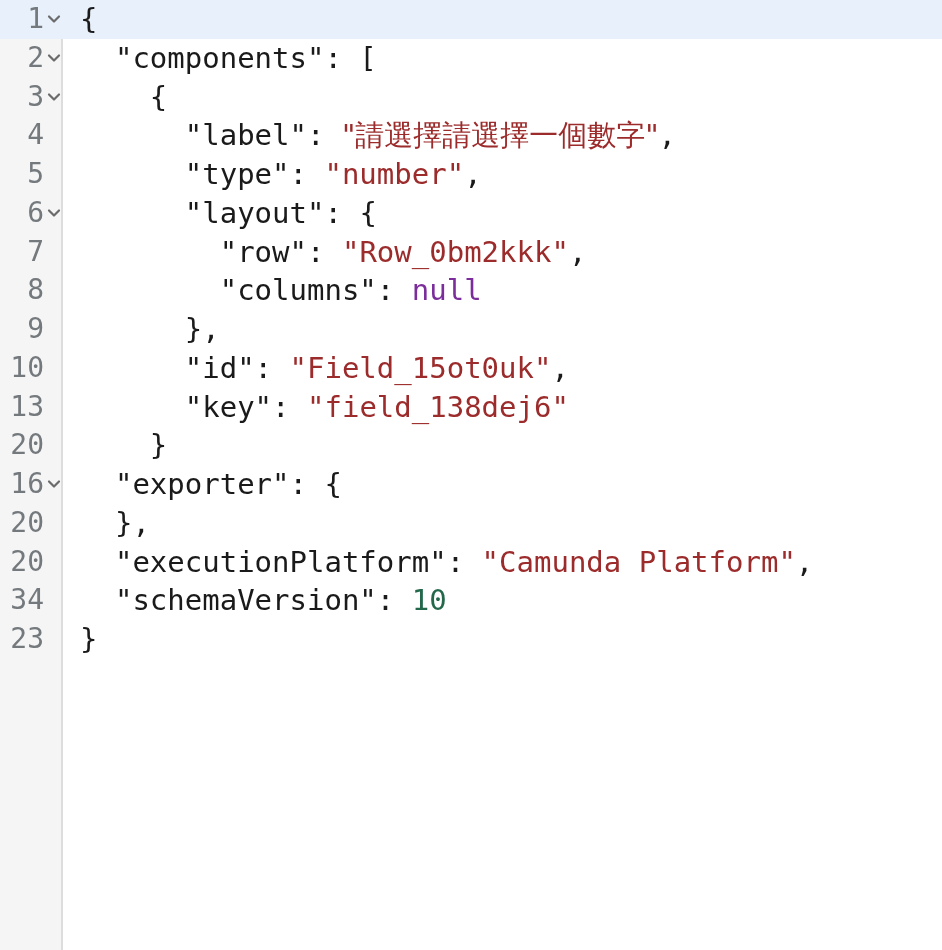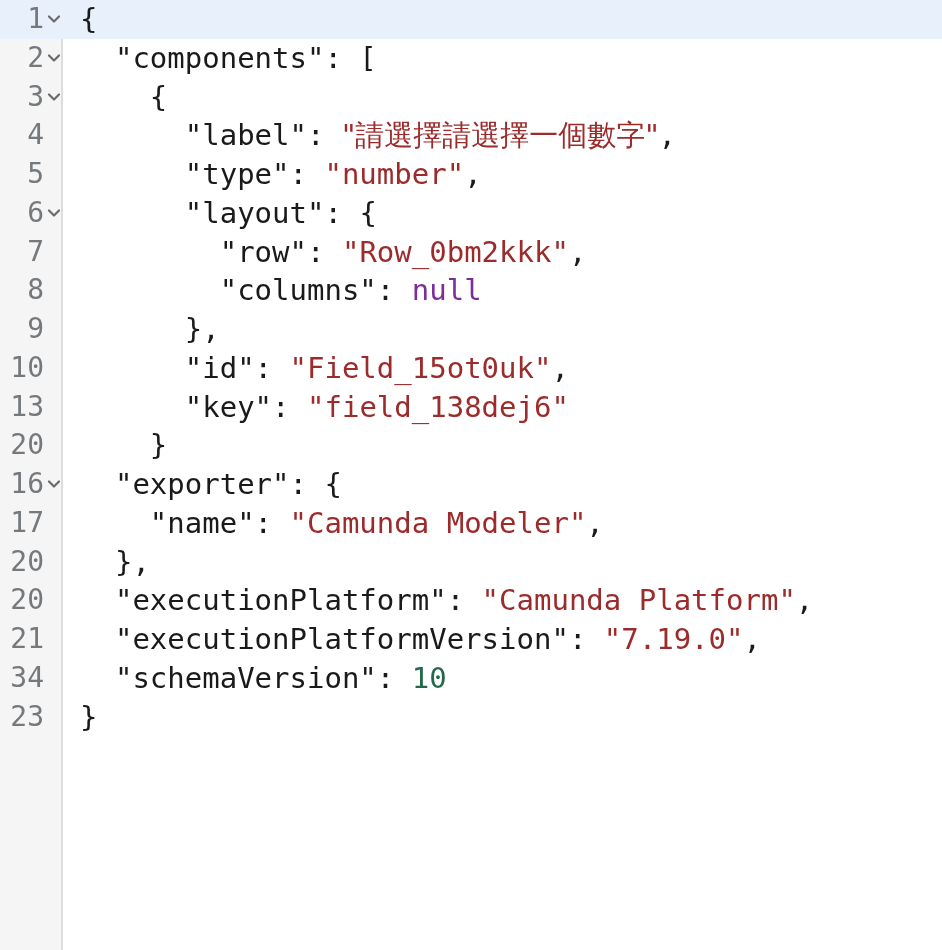--- a/index.html
+++ b/index.html
@@ -124,20 +124,18 @@
             </svg></span></div><div class="content"><span>      </span><span class="tok-key">"layout"</span><span class="tok-punct">: </span><span class="tok-punct">{</span></div></div>
       <div class="line"><div class="gutter"><span class="lineno">7</span></div><div class="content"><span>        </span><span class="tok-key">"row"</span><span class="tok-punct">: </span><span class="tok-string">"Row_0bm2kkk"</span><span class="tok-punct">,</span></div></div>
       <div class="line"><div class="gutter"><span class="lineno">8</span></div><div class="content"><span>        </span><span class="tok-key">"columns"</span><span class="tok-punct">: </span><span class="tok-null">null</span></div></div>
       <div class="line"><div class="gutter"><span class="lineno">9</span></div><div class="content"><span>      </span><span class="tok-punct">},</span></div></div>
       <div class="line"><div class="gutter"><span class="lineno">10</span></div><div class="content"><span>      </span><span class="tok-key">"id"</span><span class="tok-punct">: </span><span class="tok-string">"Field_15ot0uk"</span><span class="tok-punct">,</span></div></div>
       <div class="line"><div class="gutter"><span class="lineno">13</span></div><div class="content"><span>      </span><span class="tok-key">"key"</span><span class="tok-punct">: </span><span class="tok-string">"field_138dej6"</span></div></div>
       <div class="line"><div class="gutter"><span class="lineno">20</span></div><div class="content"><span>    </span><span class="tok-punct">}</span></div></div>
       <div class="line"><div class="gutter"><span class="lineno">16</span><span class="fold"><svg width="18" height="18" viewBox="0 0 18 18">
               <path d="M4 6.5 L9 11.5 L14 6.5" fill="none" stroke="#6b6b6b" stroke-width="2.2" stroke-linecap="round" stroke-linejoin="round"></path>
             </svg></span></div><div class="content"><span>  </span><span class="tok-key">"exporter"</span><span class="tok-punct">: </span><span class="tok-punct">{</span></div></div>
-      <div class="line"><div class="gutter"><span class="lineno">17</span></div><div class="content"><span>    </span><span class="tok-key">"name"</span><span class="tok-punct">: </span><span class="tok-string">"Camunda Modeler"</span><span class="tok-punct">,</span></div></div>
       <div class="line"><div class="gutter"><span class="lineno">20</span></div><div class="content"><span>  </span><span class="tok-punct">},</span></div></div>
       <div class="line"><div class="gutter"><span class="lineno">20</span></div><div class="content"><span>  </span><span class="tok-key">"executionPlatform"</span><span class="tok-punct">: </span><span class="tok-string">"Camunda Platform"</span><span class="tok-punct">,</span></div></div>
-      <div class="line"><div class="gutter"><span class="lineno">21</span></div><div class="content"><span>  </span><span class="tok-key">"executionPlatformVersion"</span><span class="tok-punct">: </span><span class="tok-string">"7.19.0"</span><span class="tok-punct">,</span></div></div>
       <div class="line"><div class="gutter"><span class="lineno">34</span></div><div class="content"><span>  </span><span class="tok-key">"schemaVersion"</span><span class="tok-punct">: </span><span class="tok-number">10</span></div></div>
       <div class="line"><div class="gutter"><span class="lineno">23</span></div><div class="content"><span class="tok-punct">}</span></div></div>
     </div>
 </div>
 
 </body></html>

